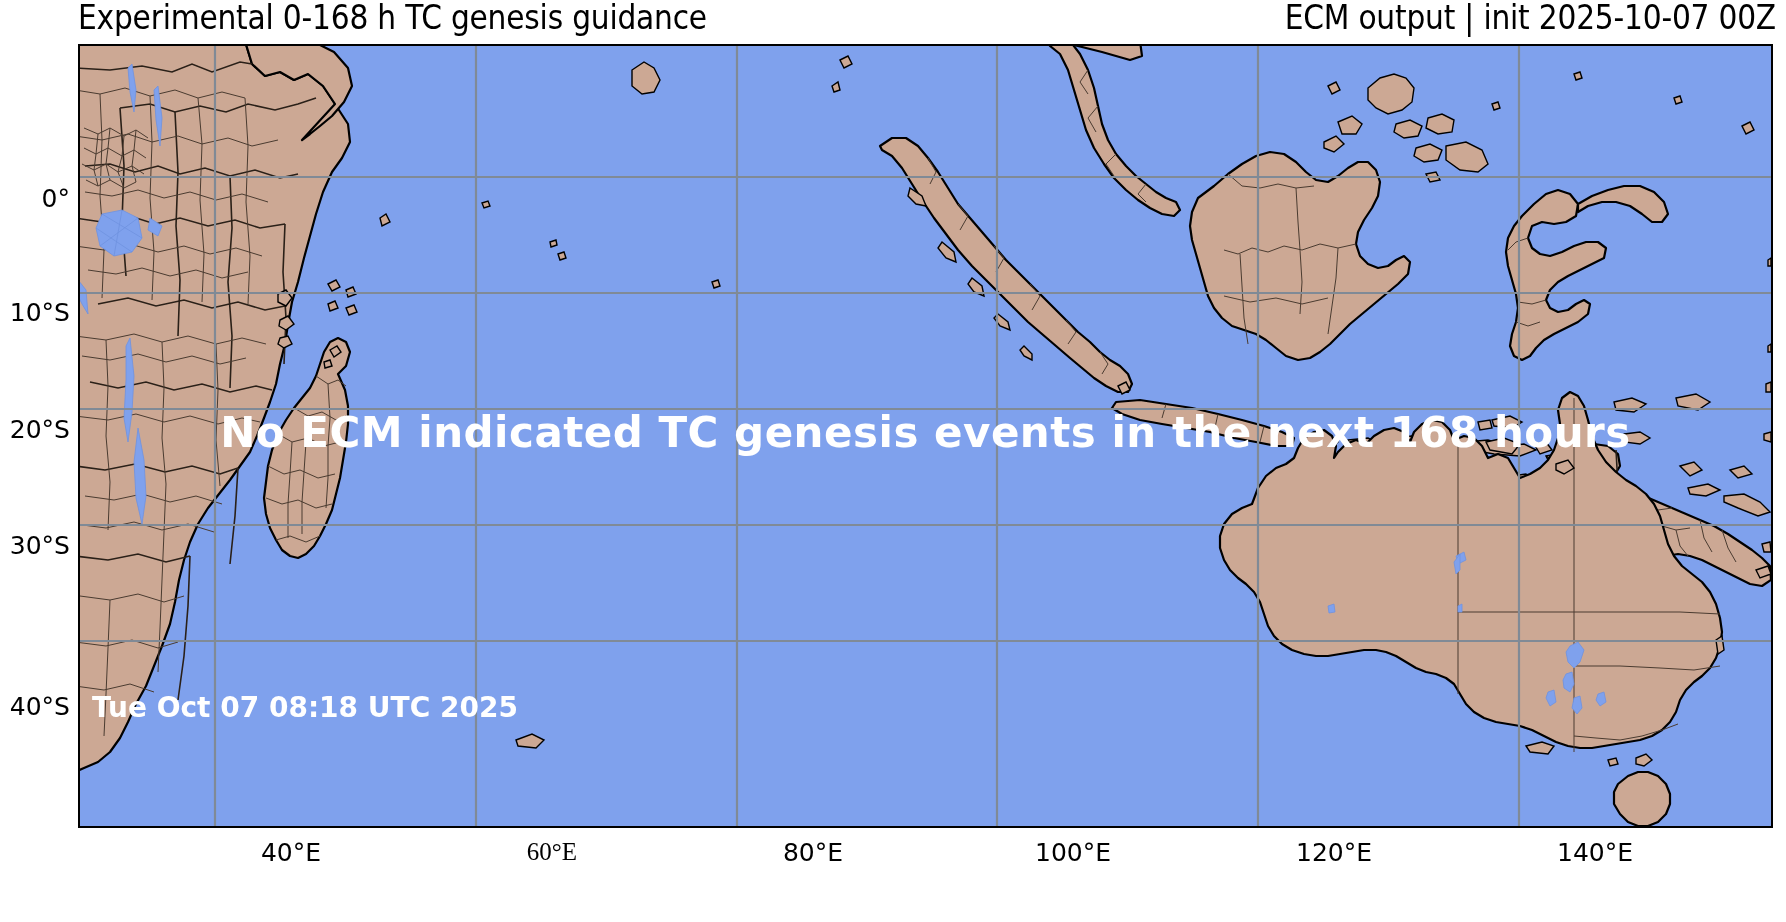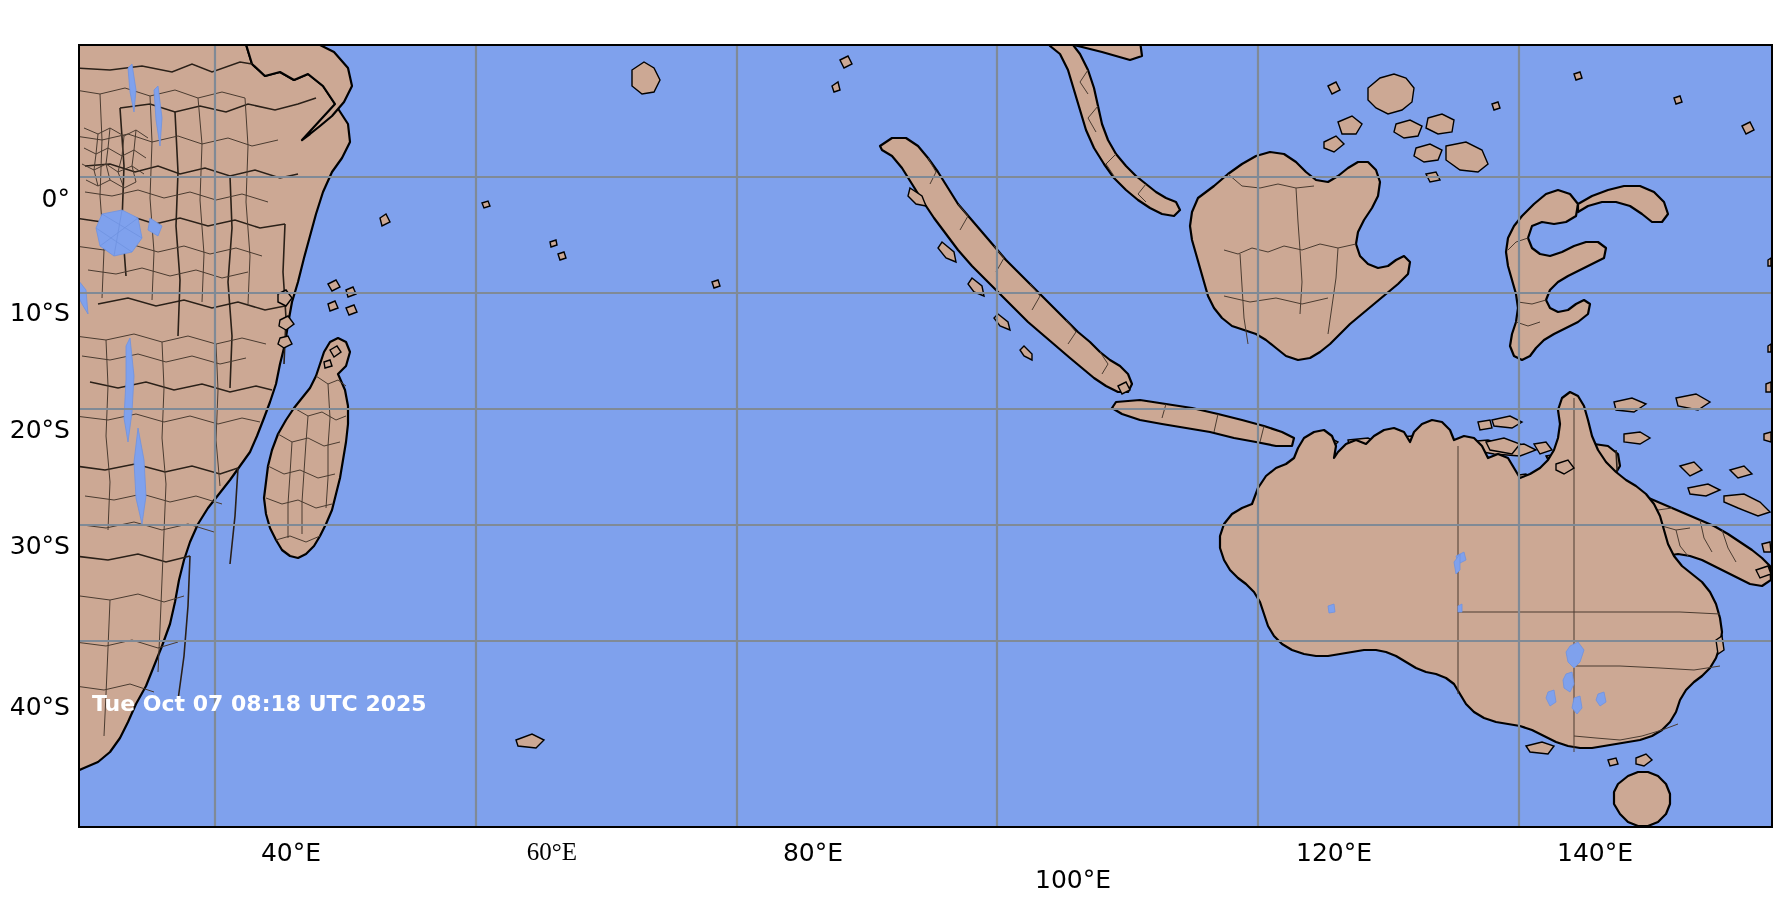--- a/index.html
+++ b/index.html
@@ -103,21 +103,21 @@
     letter-spacing: 0.5px;
     white-space: nowrap;
     pointer-events: none;
   }
 
   
   #timestamp-label {
     position: absolute;
     left: 92px;
     top: 691px;
-    font-size: 22px;
+    font-size: 28px;
     font-weight: bold;
     color: #ffffff;
     font-family: "DejaVu Sans", "Liberation Sans", sans-serif;
     white-space: nowrap;
   }
 
   
   #footer-url {
     position: absolute;
     left: 78px;
@@ -128,31 +128,35 @@
     font-stretch: condensed;
     text-decoration: none;
     white-space: nowrap;
   }
 </style>
 </head>
 <body>
 
 <div id="figure">
 
+  <div class="title-row">
+    <div class="title-left">Experimental 0-168 h TC genesis guidance</div>
+    <div class="title-right">ECM output | init 2025-10-07 00Z</div>
+  </div>
 
   <div class="ytick" style="top:198px;">0°</div>
   <div class="ytick" style="top:312px;">10°S</div>
   <div class="ytick" style="top:429px;">20°S</div>
   <div class="ytick" style="top:545px;">30°S</div>
   <div class="ytick" style="top:661px;margin-top:45px;">40°S</div>
 
   <div class="xtick" style="left:291px;">40°E</div>
   <div class="xtick" style="left:552px;font-family:Liberation Serif, serif;">60°E</div>
   <div class="xtick" style="left:813px;">80°E</div>
-  <div class="xtick" style="left:1073px;margin-top:27px;">100°E</div>
+  <div class="xtick" style="left:1073px;">100°E</div>
   <div class="xtick" style="left:1334px;">120°E</div>
   <div class="xtick" style="left:1595px;">140°E</div>
 
   <div id="map-axes">
     <svg id="map-svg" width="1691" height="780" viewBox="0 0 1691 780" xmlns="http://www.w3.org/2000/svg">
 
       <defs>
         <style>
           .land   { fill: #cca894; stroke: #000000; stroke-width: 2.2; stroke-linejoin: round; }
           .island { fill: #cca894; stroke: #000000; stroke-width: 1.8; stroke-linejoin: round; }
@@ -563,17 +567,18 @@
         <line class="grid" x1="0" y1="363" x2="1691" y2="363"></line>
         <line class="grid" x1="0" y1="479" x2="1691" y2="479"></line>
         <line class="grid" x1="0" y1="595" x2="1691" y2="595"></line>
       </g>
 
       <g></g>
     </svg>
 
   </div>
 
+  <div id="no-genesis-message">No ECM indicated TC genesis events in the next 168 hours</div>
 
   <div id="timestamp-label">Tue Oct 07 08:18 UTC 2025</div>
 
 
 </div>
 
 </body></html>

